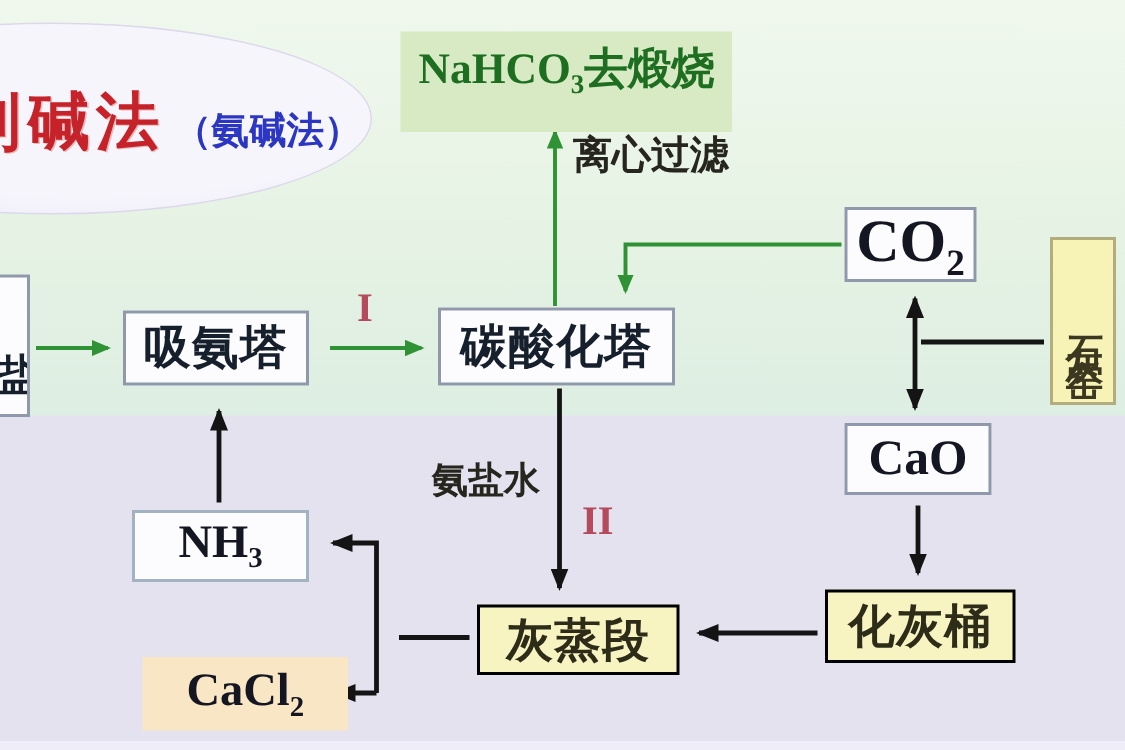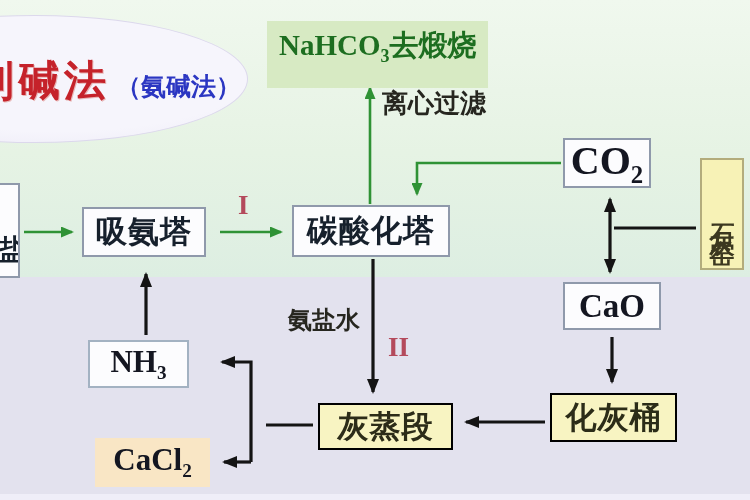--- a/index.html
+++ b/index.html
@@ -105,25 +105,25 @@
   </div>
 
   <div class="box yellow cjk" style="left:550px;top:393px;width:127px;height:49px;">
     <span>化灰桶</span>
   </div>
 
   <div class="box yellow cjk" style="left:318px;top:403px;width:135px;height:47px;">
     <span>灰蒸段</span>
   </div>
 
-  <div class="box formula" style="left:88px;top:340px;width:101px;height:48px;font-size:31px;border-color:#a3b2c2;">
+  <div class="box formula" style="left:88px;top:340px;width:118px;height:48px;font-size:31px;border-color:#a3b2c2;">
     <span><span>NH</span><sub>3</sub></span>
   </div>
 
-  <div class="box peach formula" style="left:95px;top:438px;width:115px;height:49px;font-size:31px;">
+  <div class="box peach formula" style="left:95px;top:438px;width:137px;height:49px;font-size:31px;">
     <span><span>CaCl</span><sub>2</sub></span>
   </div>
 
   <div class="step" style="left:238px;top:190px;">I</div>
   <div class="step" style="left:388px;top:332px;">II</div>
 
   <div class="lbl" style="left:288px;top:304px;font-size:24px;">氨盐水</div>
 </div>
 
 </body></html>

